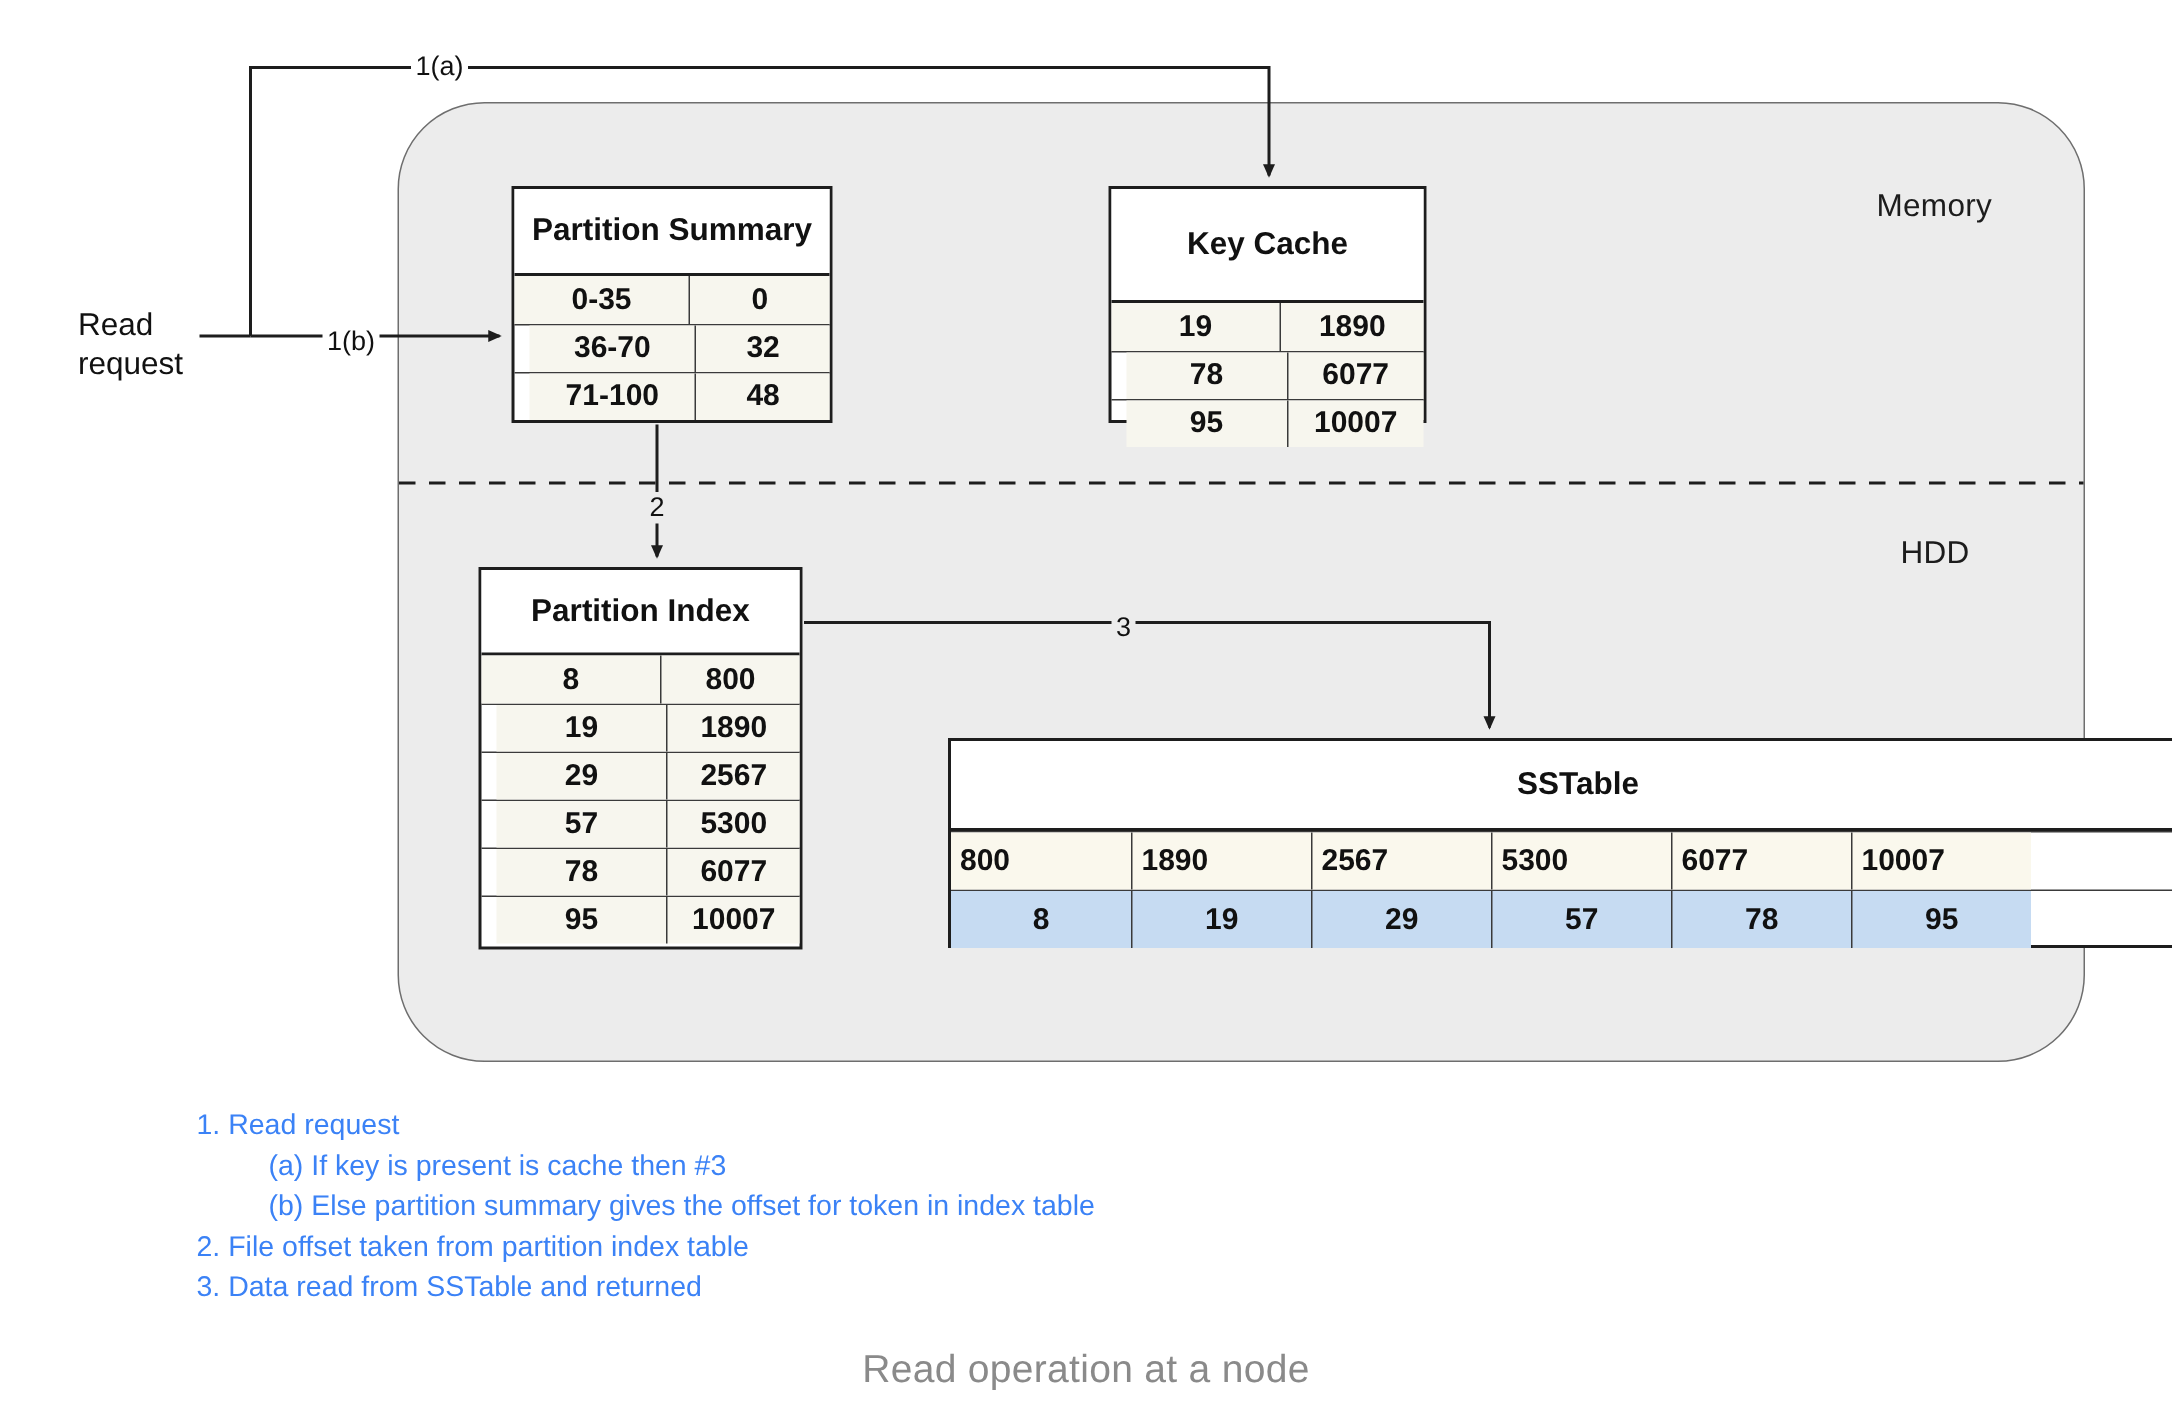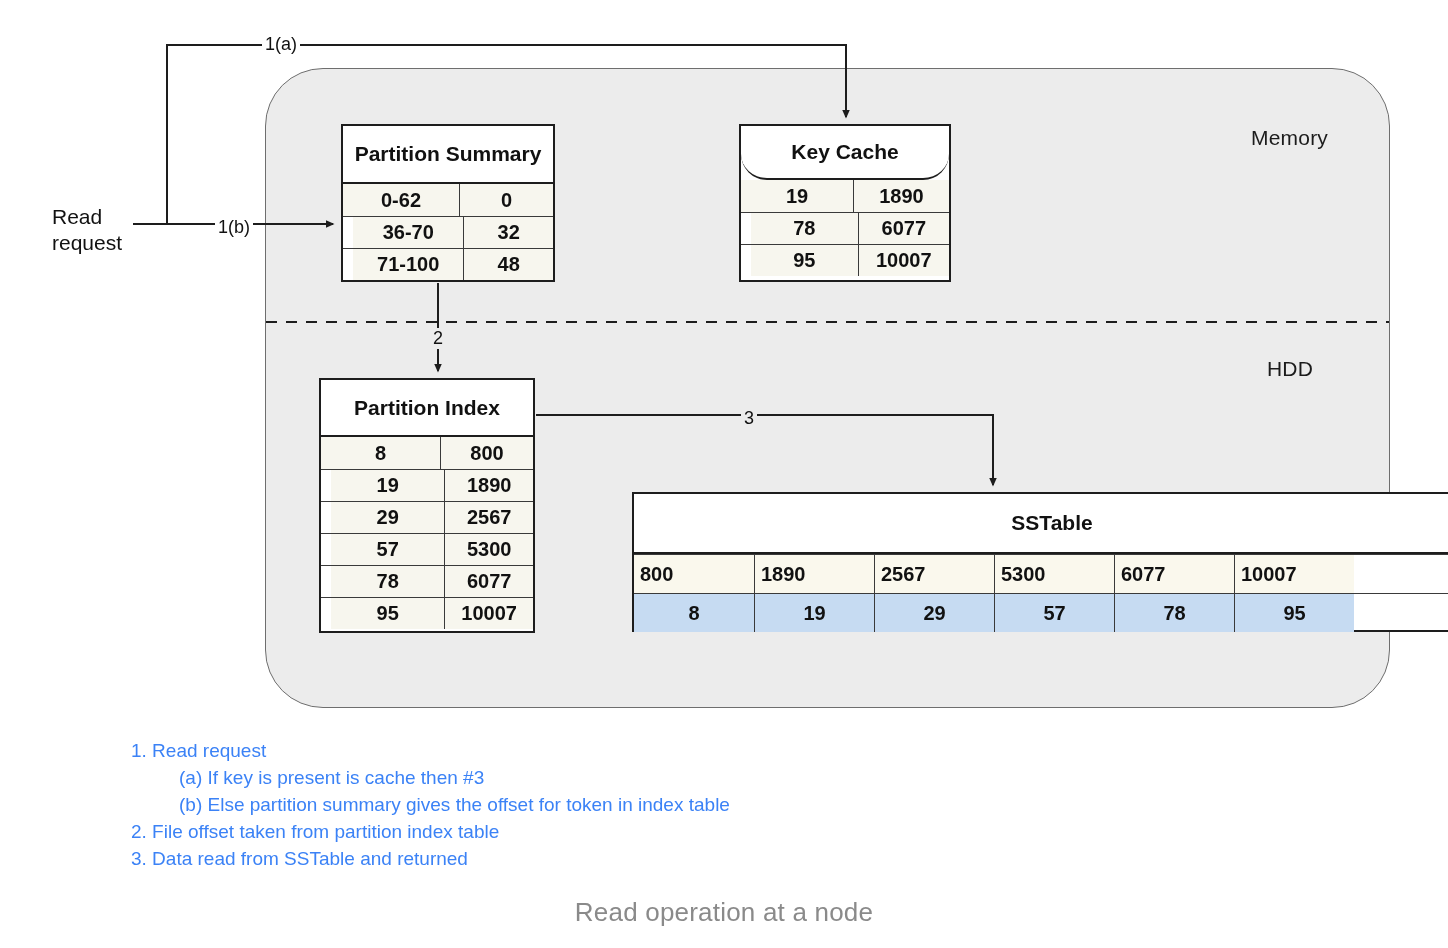--- a/index.html
+++ b/index.html
@@ -94,21 +94,21 @@
 
   
   #partition-summary { left: 341px; top: 124px; width: 214px; height: 158px; }
   #partition-summary .tbl-title { height: 58px; }
   #partition-summary .tbl-row { height: 32px; }
   #partition-summary .tbl-cell.k { width: 116px; }
   #partition-summary .tbl-cell.v { width: 94px; }
 
   
   #key-cache { left: 739px; top: 124px; width: 212px; height: 158px; }
-  #key-cache .tbl-title { height: 54px; border-radius: 26px; }
+  #key-cache .tbl-title { height: 76px; }
   #key-cache .tbl-row { height: 32px; }
   #key-cache .tbl-cell.k { width: 112px; }
   #key-cache .tbl-cell.v { width: 96px; }
 
   
   #partition-index { left: 319px; top: 378px; width: 216px; height: 255px; }
   #partition-index .tbl-title { height: 57px; }
   #partition-index .tbl-row { height: 32px; }
   #partition-index .tbl-cell.k { width: 119px; }
   #partition-index .tbl-cell.v { width: 93px; }
@@ -158,21 +158,21 @@
   
   .wire-label {
     position: absolute;
     font-size: 18px;
     color: #111;
     background: #ffffff;
     padding: 0 3px;
     z-index: 6;
     white-space: nowrap;
   }
-  #lbl-1a { left: 262px; top: 34px; }
+  #lbl-1a { left: 274px; top: 34px; }
   #lbl-1b { left: 215px; top: 217px; }
   #lbl-2  { left: 430px; top: 328px; background: #ececec; }
   #lbl-3  { left: 741px; top: 408px; background: #ececec; }
 
   
   #legend {
     position: absolute;
     left: 131px;
     top: 737px;
     z-index: 4;
@@ -229,21 +229,21 @@
 request</div>
 
   <div class="wire-label" id="lbl-1a">1(a)</div>
   <div class="wire-label" id="lbl-1b">1(b)</div>
   <div class="wire-label" id="lbl-2">2</div>
   <div class="wire-label" id="lbl-3">3</div>
 
   <div class="tbl" id="partition-summary">
     <div class="tbl-title">Partition Summary</div>
     <div class="tbl-row">
-      <div class="tbl-cell k">0-62</div>
+      <div class="tbl-cell k">0-35</div>
       <div class="tbl-cell v sep">0</div>
     </div>
     <div class="tbl-row">
       <div class="tbl-cell k">36-70</div>
       <div class="tbl-cell v sep">32</div>
     </div>
     <div class="tbl-row">
       <div class="tbl-cell k">71-100</div>
       <div class="tbl-cell v sep">48</div>
     </div>

